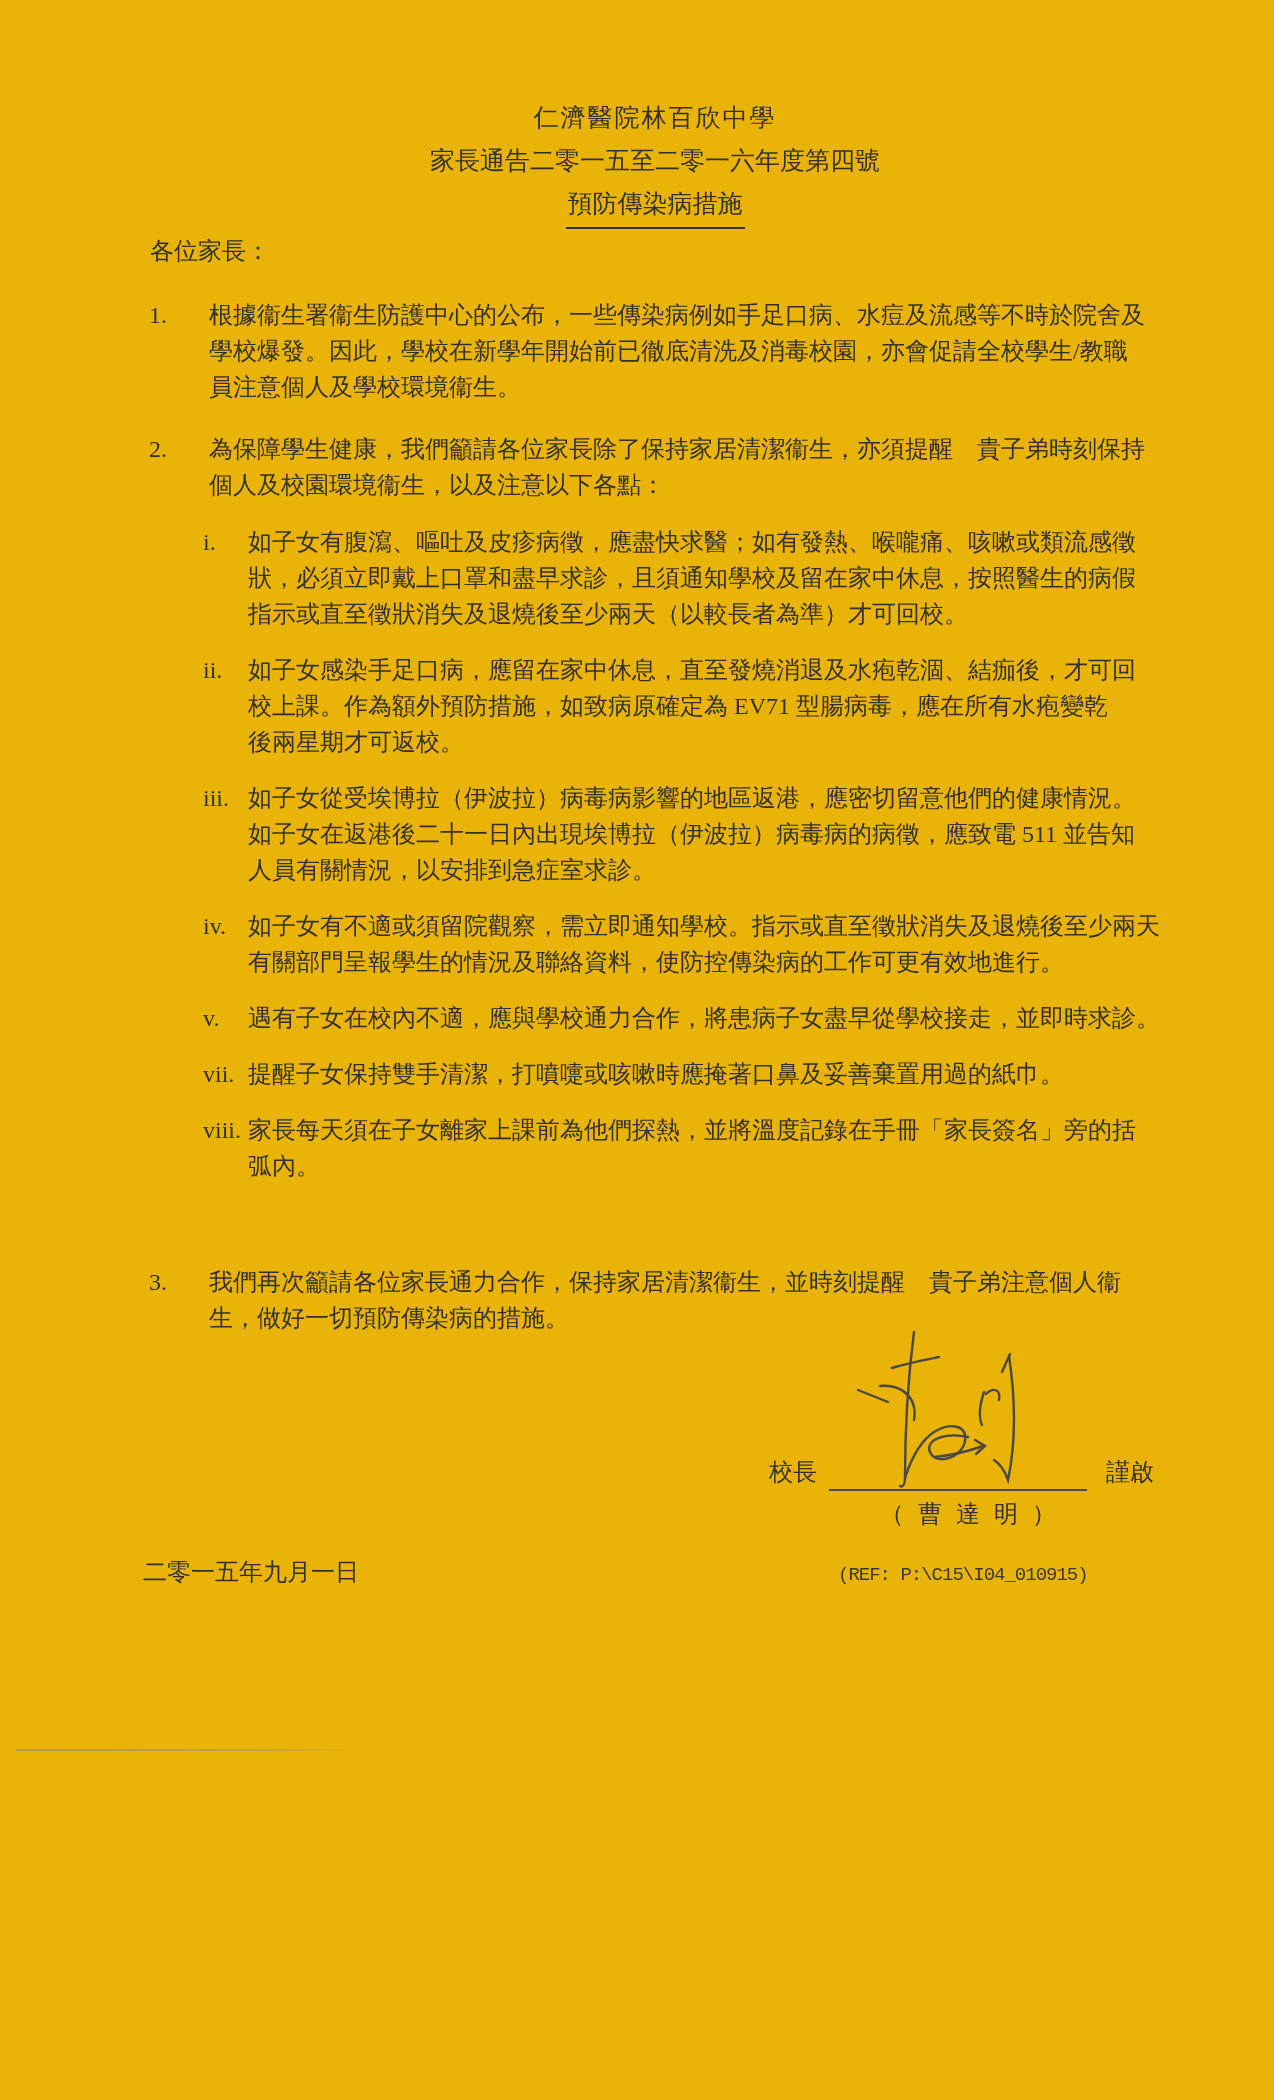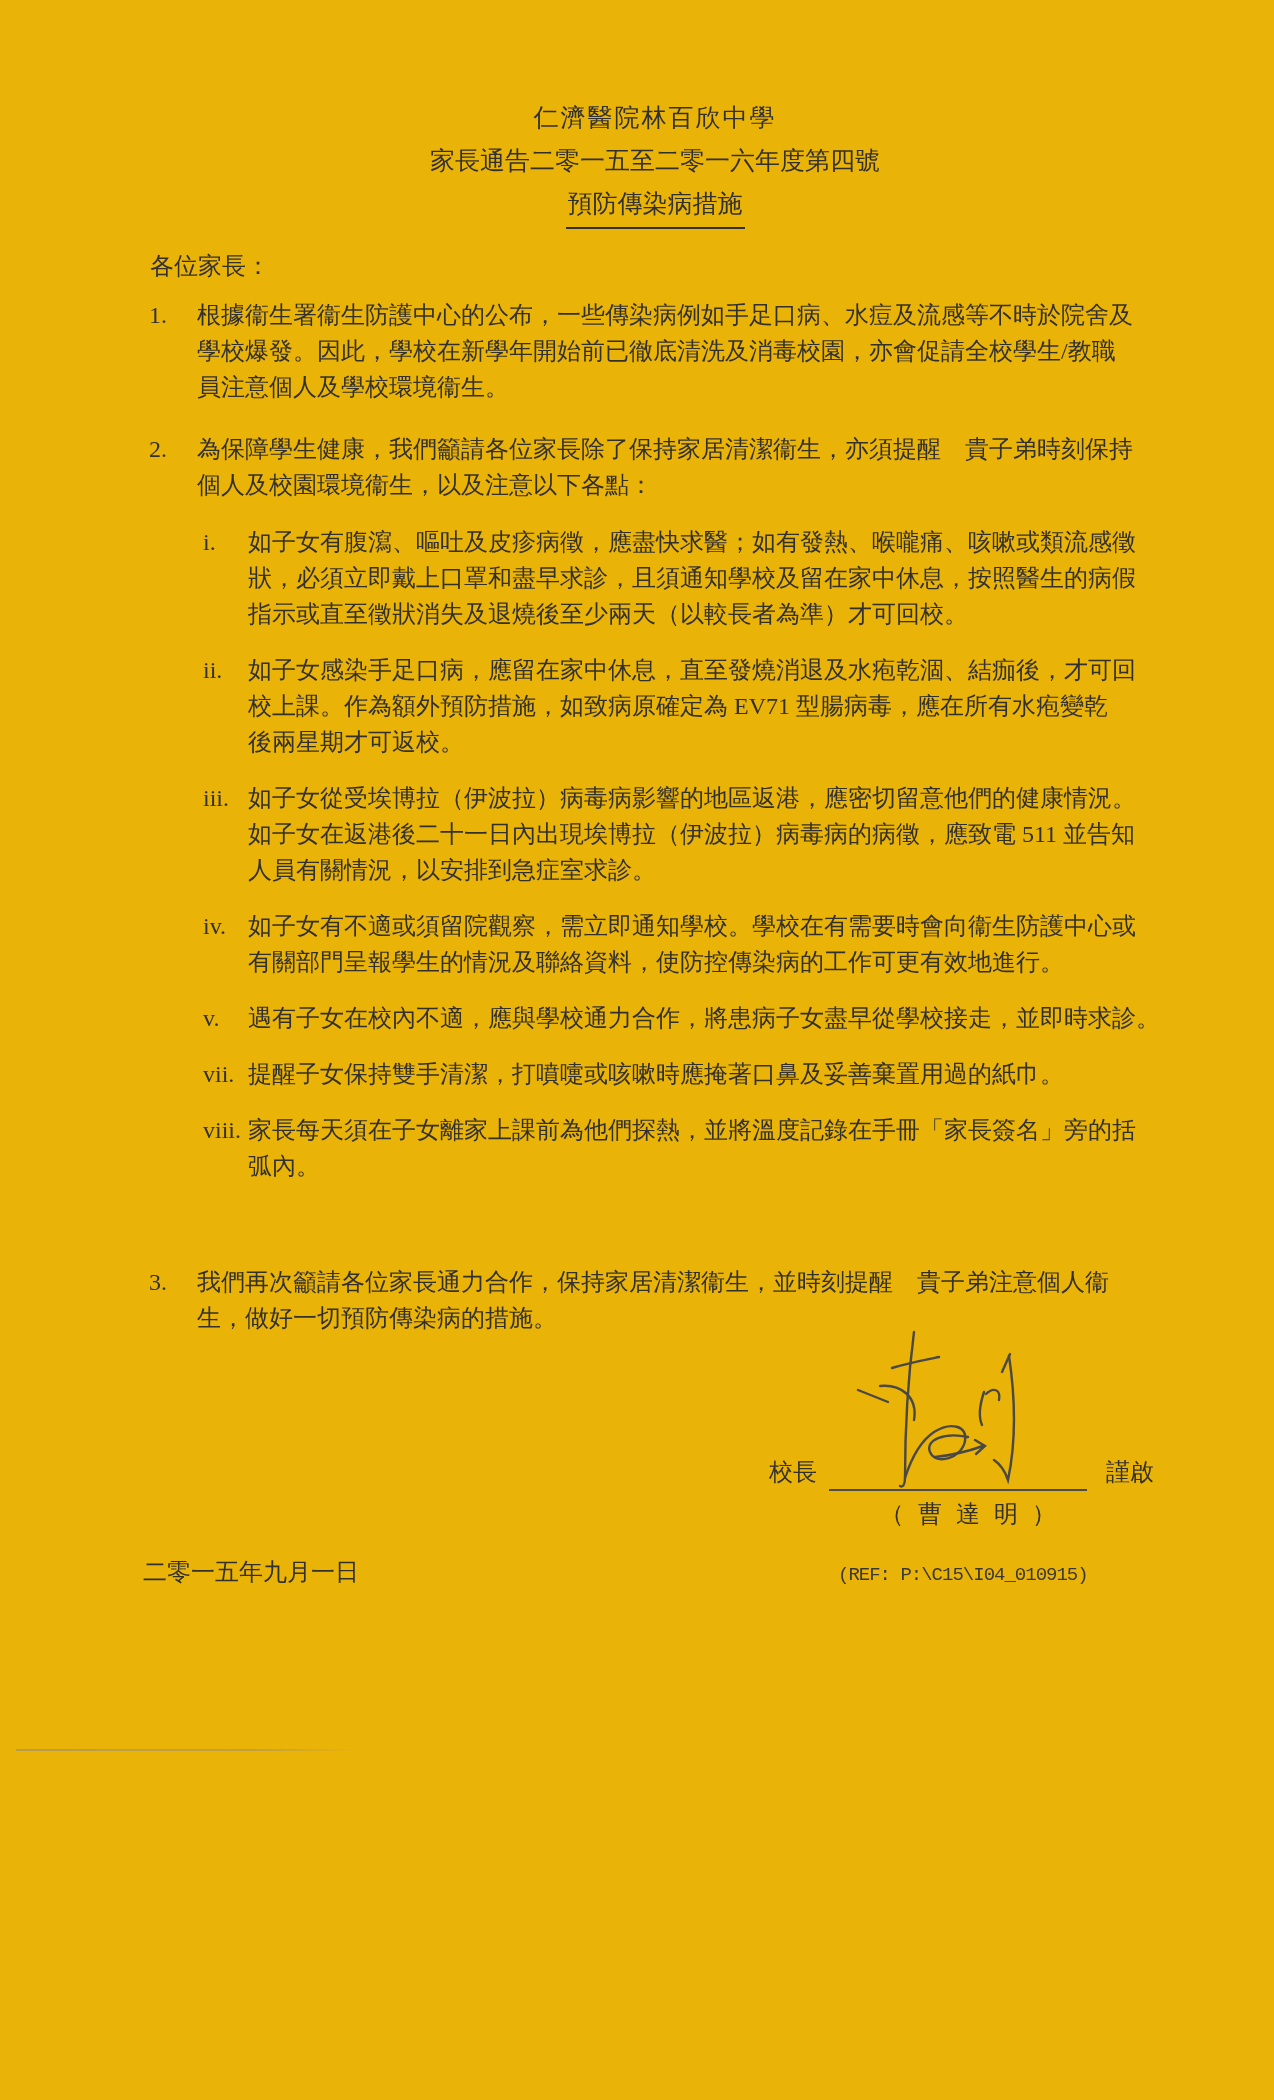--- a/index.html
+++ b/index.html
@@ -20,24 +20,24 @@
   }
   .title-line{white-space:nowrap;}
   #school-name{letter-spacing:2px;}
   #subject-line span{
     display:inline-block;
     border-bottom:2px solid #33312e;
     padding:0 2px 2px 2px;
   }
   
   .bodytext{font-size:24px;line-height:36px;}
-  #salutation{position:absolute;left:150px;top:248px;}
+  #salutation{position:absolute;left:150px;top:233px;}
   .num-item{position:absolute;left:149px;width:1020px;display:flex;}
   .num-item .num{flex:0 0 48px;}
-  .num-item .txt{white-space:pre-line;width:960px;}
+  .num-item .txt{white-space:pre-line;width:960px;margin-left:12px;}
   #item-1{top:297px;}
   #item-2{top:431px;}
   #item-3{top:1264px;}
   #roman-list{position:absolute;left:203px;top:524px;width:980px;}
   .roman-item{display:flex;margin-bottom:20px;}
   .roman-item .num{flex:0 0 auto;min-width:45px;}
   .roman-item .txt{white-space:pre-line;width:920px;}
   
   #principal-label{position:absolute;left:769px;top:1454px;}
   #closing-label{position:absolute;left:1106px;top:1454px;}
@@ -99,21 +99,21 @@
 後兩星期才可返校。</div>
     </div>
     <div class="roman-item">
       <div class="num">iii.</div>
       <div class="txt">如子女從受埃博拉（伊波拉）病毒病影響的地區返港，應密切留意他們的健康情況。
 如子女在返港後二十一日內出現埃博拉（伊波拉）病毒病的病徵，應致電 511 並告知
 人員有關情況，以安排到急症室求診。</div>
     </div>
     <div class="roman-item">
       <div class="num">iv.</div>
-      <div class="txt">如子女有不適或須留院觀察，需立即通知學校。學校在有需要時會向衞生防護中心或
+      <div class="txt">如子女有不適或須留院觀察，需立即通知學校。指示或直至徵狀消失及退燒後至少兩天
 有關部門呈報學生的情況及聯絡資料，使防控傳染病的工作可更有效地進行。</div>
     </div>
     <div class="roman-item">
       <div class="num">v.</div>
       <div class="txt">遇有子女在校內不適，應與學校通力合作，將患病子女盡早從學校接走，並即時求診。</div>
     </div>
     <div class="roman-item">
       <div class="num">vii.</div>
       <div class="txt">提醒子女保持雙手清潔，打噴嚏或咳嗽時應掩著口鼻及妥善棄置用過的紙巾。</div>
     </div>

